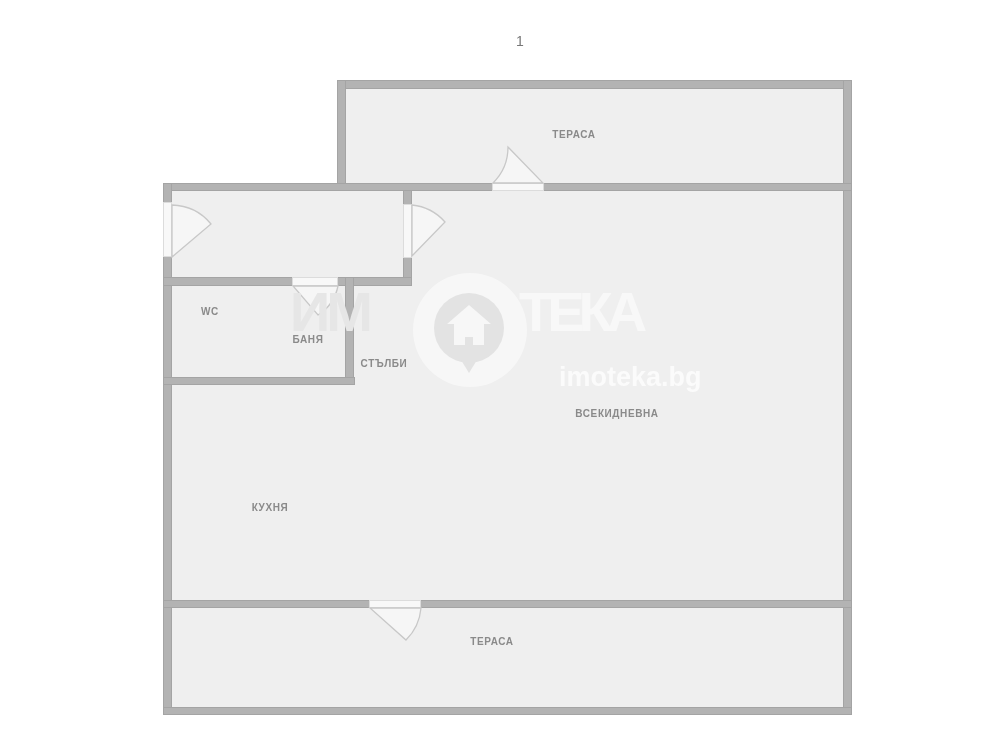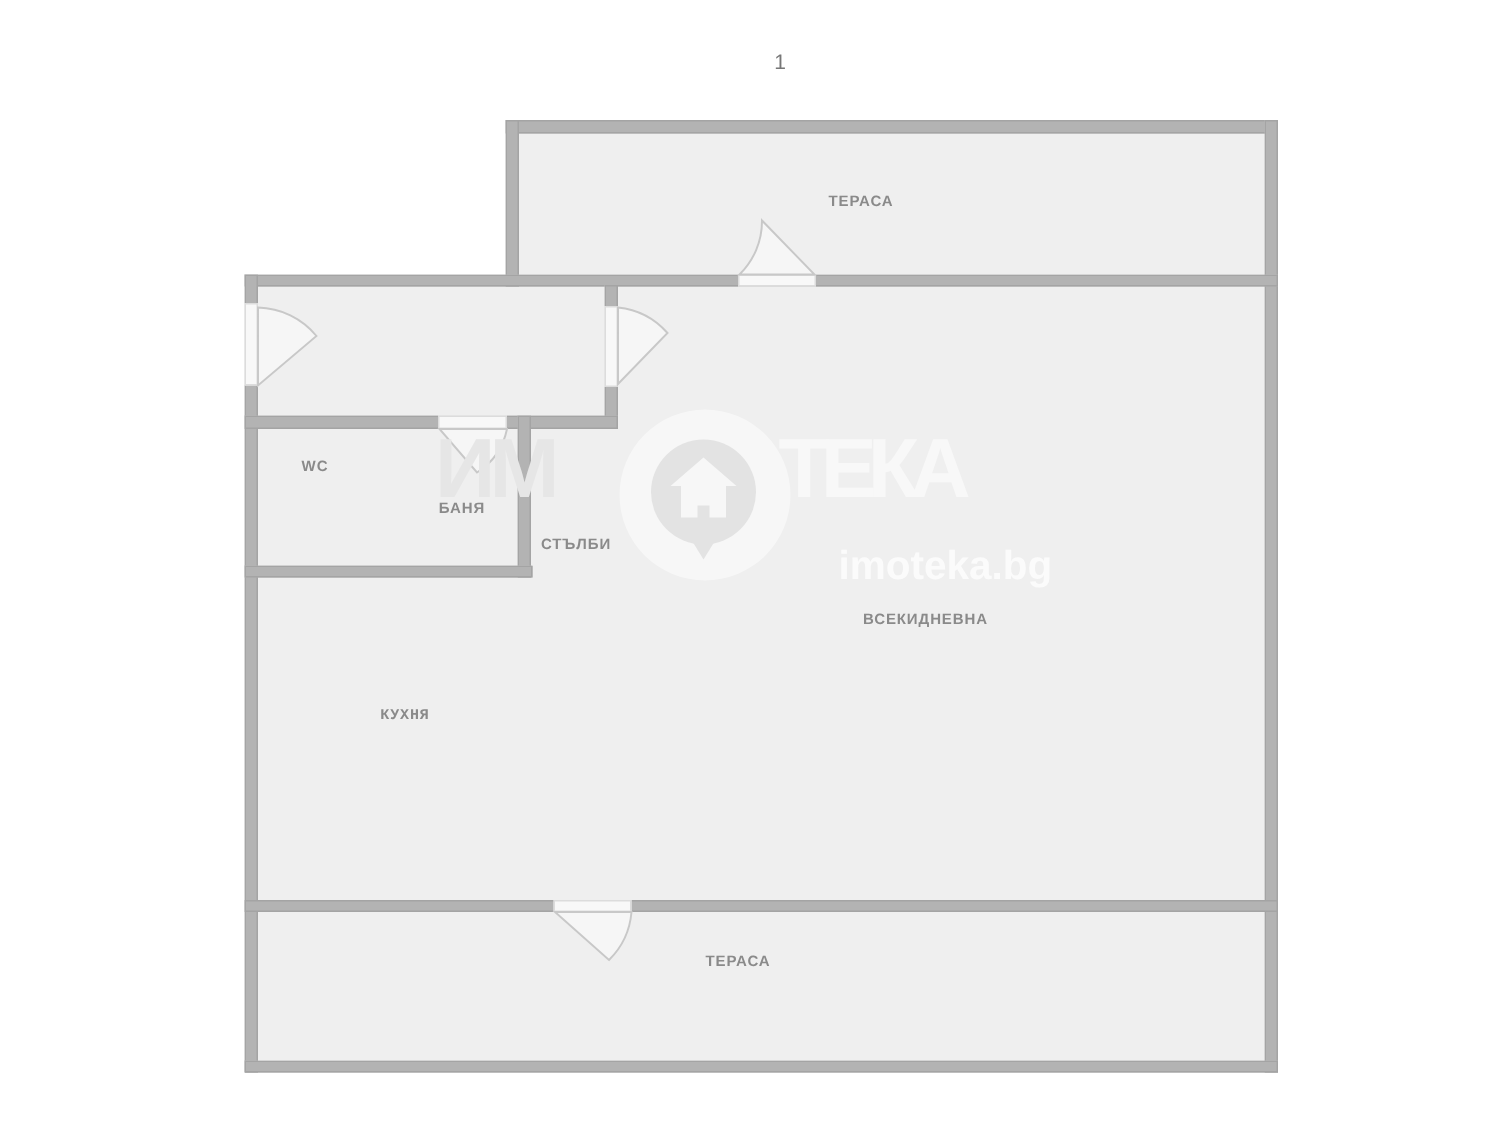--- a/index.html
+++ b/index.html
@@ -84,16 +84,16 @@
       <path d="M293,286 L338,286 A45,45 0 0 1 318,315 Z"></path>
       <path d="M370,608 L421,608 A51,51 0 0 1 406,640 Z"></path>
     </g>
   </svg>
 
   <div class="room-label" style="left:574px;top:129px;">ТЕРАСА</div>
   <div class="room-label" style="left:210px;top:306px;">WC</div>
   <div class="room-label" style="left:292px;top:334px;margin-left:16px;">БАНЯ</div>
   <div class="room-label" style="left:384px;top:358px;text-align:right;">СТЪЛБИ</div>
   <div class="room-label" style="left:617px;top:392px;margin-top:16px;">ВСЕКИДНЕВНА</div>
-  <div class="room-label" style="left:270px;top:472px;font-family:Liberation Mono, monospace;">КУХНЯ</div>
+  <div class="room-label" style="left:270px;top:502px;">КУХНЯ</div>
   <div class="room-label" style="left:492px;top:636px;">ТЕРАСА</div>
 
 </div>
 
 </body></html>

